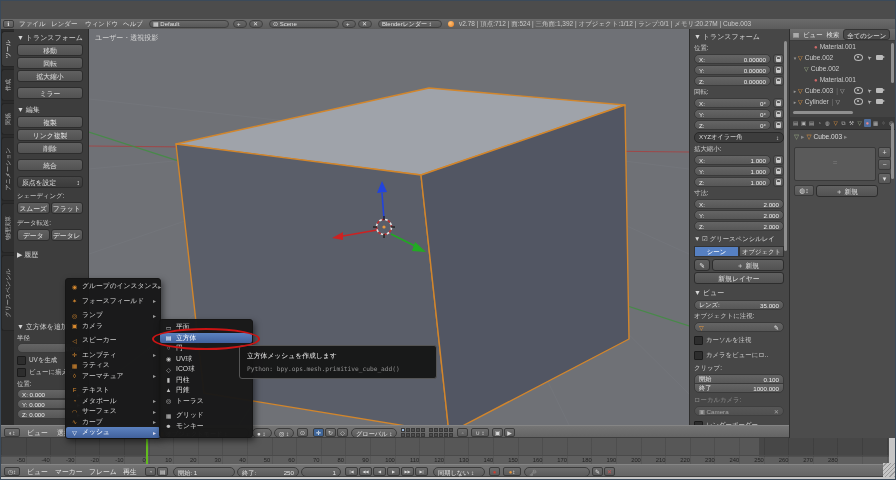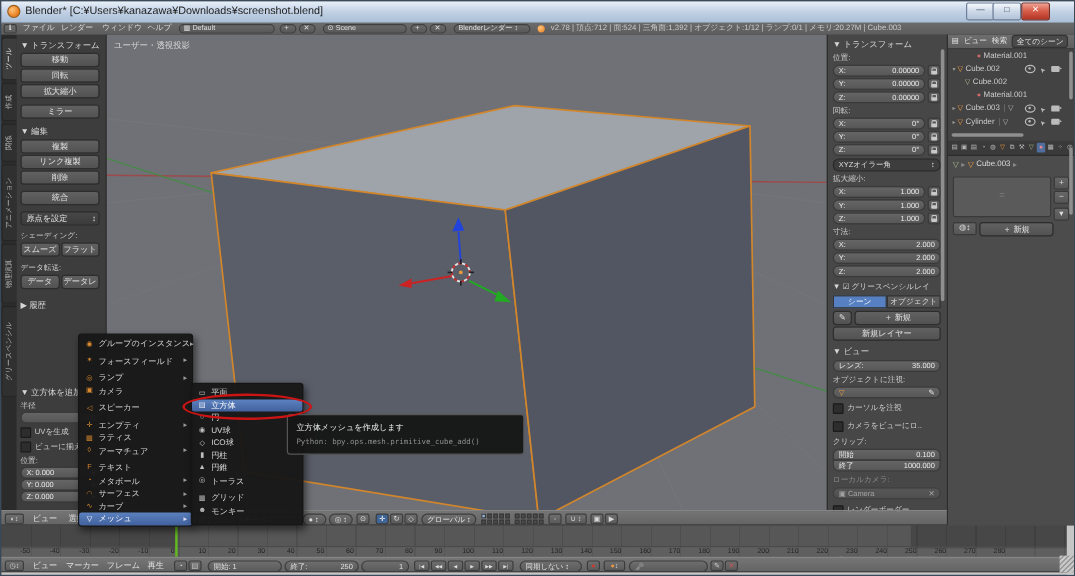--- a/index.html
+++ b/index.html
@@ -131,27 +131,20 @@
   #bottomstrip{left:0;top:476px;width:896px;height:4px;background:#c6c6c6;}
   #rstrip{left:888px;top:437px;width:8px;height:43px;background:#c6c6c6;}
   #grip{left:882px;top:462px;width:14px;height:14px;
      background:repeating-linear-gradient(135deg,#c6c6c6 0 2px,#9a9a9a 2px 3px);}
 </style>
 </head>
 <body>
 
 <div id="win">
 
-  <div class="abs" id="titlebar">
-    <span class="blogo"></span>
-    <span class="ttl">Blender* [C:¥Users¥kanazawa¥Downloads¥screenshot.blend]</span>
-    <span class="winbtn" style="right:68px;">—</span>
-    <span class="winbtn" style="right:46px;">□</span>
-    <span class="winbtn close" style="right:22px;">✕</span>
-  </div>
 
   <div class="abs" id="topbar">
     <span class="hic" style="left:2px;top:1px;height:8px;line-height:7px;">ℹ</span>
     <span class="m" style="left:18px;">ファイル</span>
     <span class="m" style="left:50px;">レンダー</span>
     <span class="m" style="left:84px;">ウィンドウ</span>
     <span class="m" style="left:122px;">ヘルプ</span>
     <span class="wdg" style="left:148px;width:80px;">▦ <span>Default</span></span>
     <span class="wdg" style="left:232px;width:14px;">+</span>
     <span class="wdg" style="left:248px;width:14px;">✕</span>

